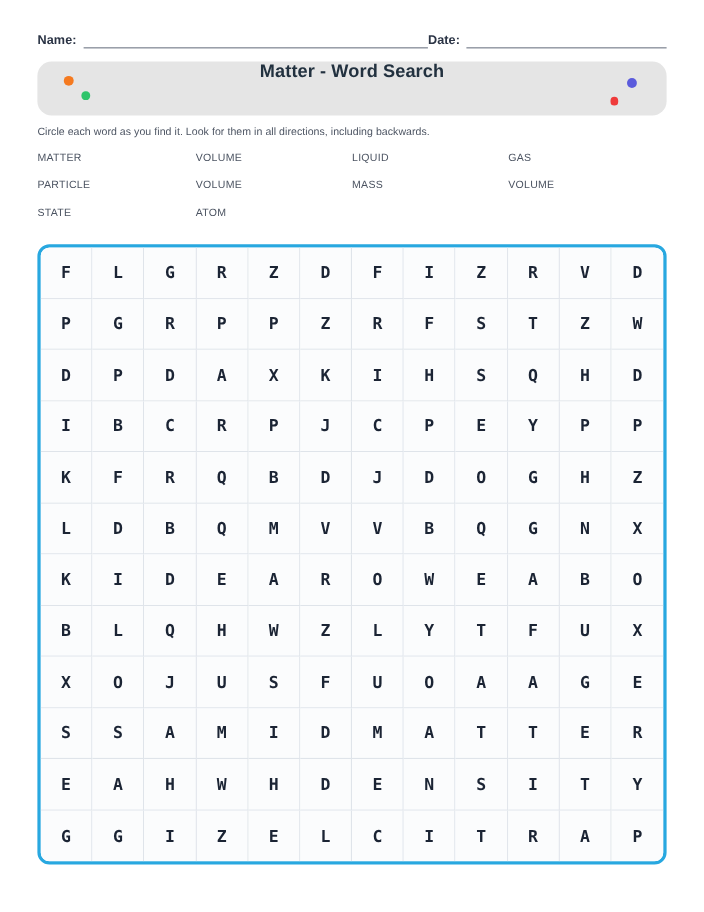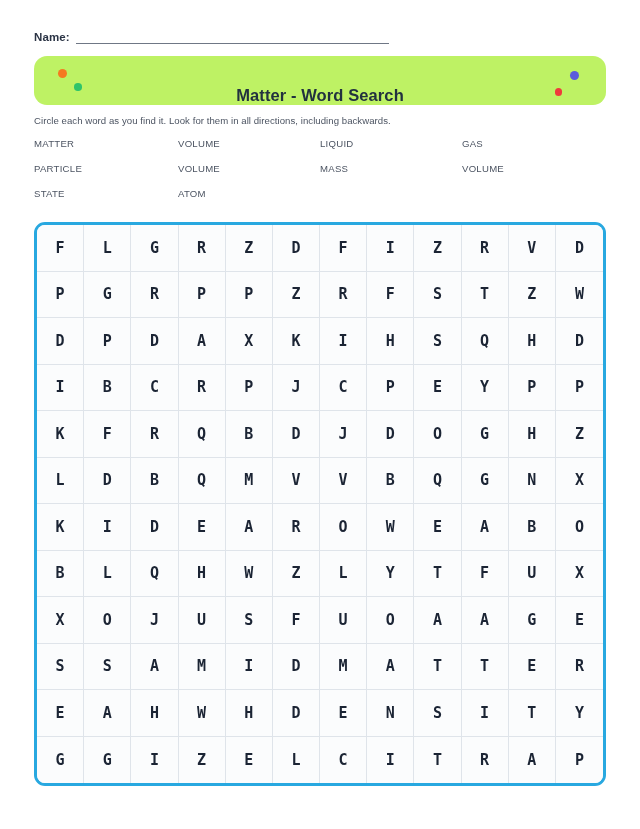--- a/index.html
+++ b/index.html
@@ -49,24 +49,24 @@
     border-bottom: 1px solid #6f7785;
     height: 14px;
     margin-left: 6px;
   }
 
   
   .banner {
     position: relative;
     margin-top: 12px;
     height: 49px;
-    background: #bef264;
+    background: #e5e5e5;
     border-radius: 13px;
     display: flex;
-    align-items: flex-end;
+    align-items: flex-start;
     justify-content: center;
     overflow: hidden;
   }
   .banner-title {
     font-size: 16.5px;
     font-weight: bold;
     color: #22313f;
     letter-spacing: .1px;
   }
   .dot {
@@ -138,20 +138,24 @@
   .cell.last-row { border-bottom: none; }
 </style>
 </head>
 <body>
 
 <div class="page">
 
   <div class="meta-row">
     <div class="meta-field name">
       <span class="meta-label">Name:</span>
+      <span class="meta-line"></span>
+    </div>
+    <div class="meta-field date">
+      <span class="meta-label">Date:</span>
       <span class="meta-line"></span>
     </div>
   </div>
 
   <div class="banner">
     <span class="dot dot-orange"></span>
     <span class="dot dot-green"></span>
     <span class="dot dot-purple"></span>
     <span class="dot dot-red"></span>
     <span class="banner-title">Matter - Word Search</span>

